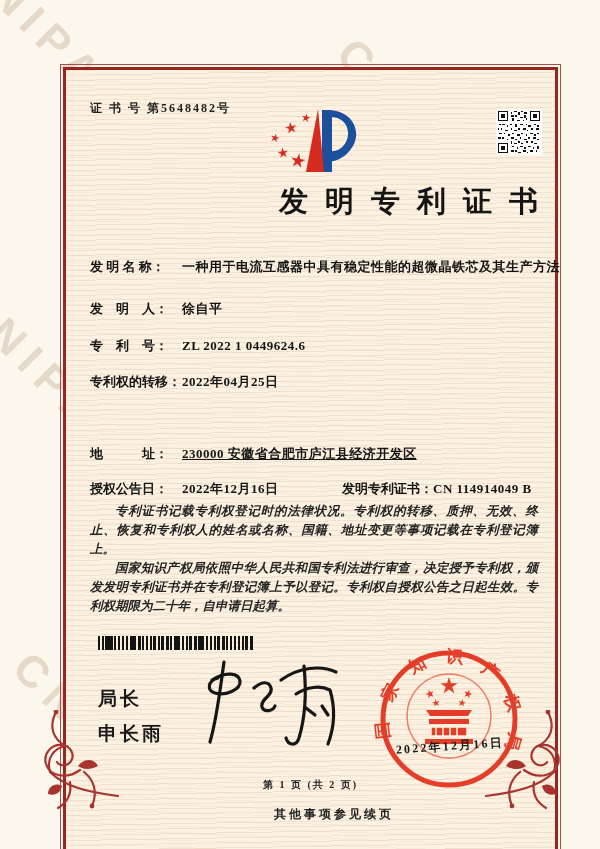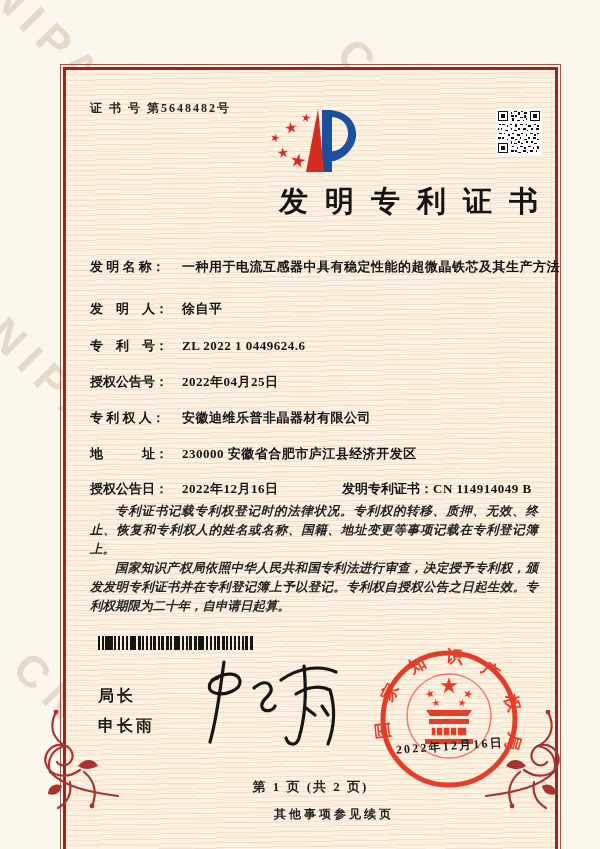--- a/index.html
+++ b/index.html
@@ -45,45 +45,45 @@
     position:absolute;left:0;top:112px;width:100%;text-align:right;
     font-size:29px;font-weight:700;letter-spacing:17px;text-indent:17px;
     color:#141414;white-space:nowrap;
   }
   
   .row{position:absolute;left:24px;right:30px;font-size:13px;font-weight:700;
        color:#151515;white-space:nowrap;}
   .row .lbl{display:inline-block;min-width:92px;}
   .row .val{font-weight:700;letter-spacing:0.5px;}
   .r1{top:188px;}.r2{top:230px;}.r3{top:267px;}.r4{top:303px;}
-  .r5{top:339px;}.r6{top:375px;}.r7{top:410px;}
+  .r5{top:339px;}.r6{top:375px;text-decoration:underline;}.r7{top:410px;}
   .pair2{position:absolute;left:252px;top:0;}
   
   .paras{position:absolute;left:24px;top:432px;width:448px;}
   .para{
     margin:0;font-size:12.5px;line-height:19px;font-style:italic;
     font-weight:600;color:#242424;text-indent:2em;text-align:justify;
   }
   
   .barcode{
     position:absolute;left:32px;top:566px;width:155px;height:14px;
     background-image:
       repeating-linear-gradient(90deg,#141414 0 2px,rgba(0,0,0,0) 2px 4px),
       repeating-linear-gradient(90deg,#141414 0 1px,rgba(0,0,0,0) 1px 7px),
       repeating-linear-gradient(90deg,rgba(0,0,0,0) 0 9px,#141414 9px 12px,rgba(0,0,0,0) 12px 23px);
   }
   
-  .officer{position:absolute;left:32px;top:616px;font-size:16px;font-weight:700;
+  .officer{position:absolute;left:32px;top:616px;font-size:19px;font-weight:700;
            letter-spacing:3px;color:#1a1a1a;}
   .officer div{margin-bottom:9px;}
   .signature{position:absolute;left:118px;top:588px;}
   .seal{position:absolute;left:308px;top:574px;}
   .pageno{
     position:absolute;left:0;top:708px;width:100%;text-align:center;
-    font-size:13px;font-weight:600;letter-spacing:2px;color:#222;
+    font-size:10px;font-weight:600;letter-spacing:2px;color:#222;
   }
   
   .note{
     position:absolute;left:0;top:806px;width:100%;text-align:center;
     font-size:12px;font-weight:600;letter-spacing:3px;color:#222;padding-left:34px;
   }
   .flourish{position:absolute;top:710px;}
   .flourish.fl{left:34px;}
   .flourish.fr{left:482px;transform:scaleX(-1);}
 </style>
@@ -155,24 +155,21 @@
     <div class="row r1">
       <span class="lbl">发 明 名 称：</span><span class="val">一种用于电流互感器中具有稳定性能的超微晶铁芯及其生产方法</span>
     </div>
     <div class="row r2">
       <span class="lbl">发　明　人：</span><span class="val">徐自平</span>
     </div>
     <div class="row r3">
       <span class="lbl">专　利　号：</span><span class="val">ZL 2022 1 0449624.6</span>
     </div>
     <div class="row r4">
-      <span class="lbl">授权公告号：</span><span class="val">2022年04月25日</span>
-    </div>
-    <div class="row r5">
-      <span class="lbl">专 利 权 人：</span><span class="val">安徽迪维乐普非晶器材有限公司</span>
+      <span class="lbl">专利权的转移：</span><span class="val">2022年04月25日</span>
     </div>
     <div class="row r6">
       <span class="lbl">地　　　址：</span><span class="val">230000 安徽省合肥市庐江县经济开发区</span>
     </div>
     <div class="row r7">
       <span class="lbl">授权公告日：</span><span class="val">2022年12月16日</span>
       <span class="pair2">
         <span class="lbl" style="min-width:0">发明专利证书：</span><span class="val">CN 114914049 B</span>
       </span>
     </div>

